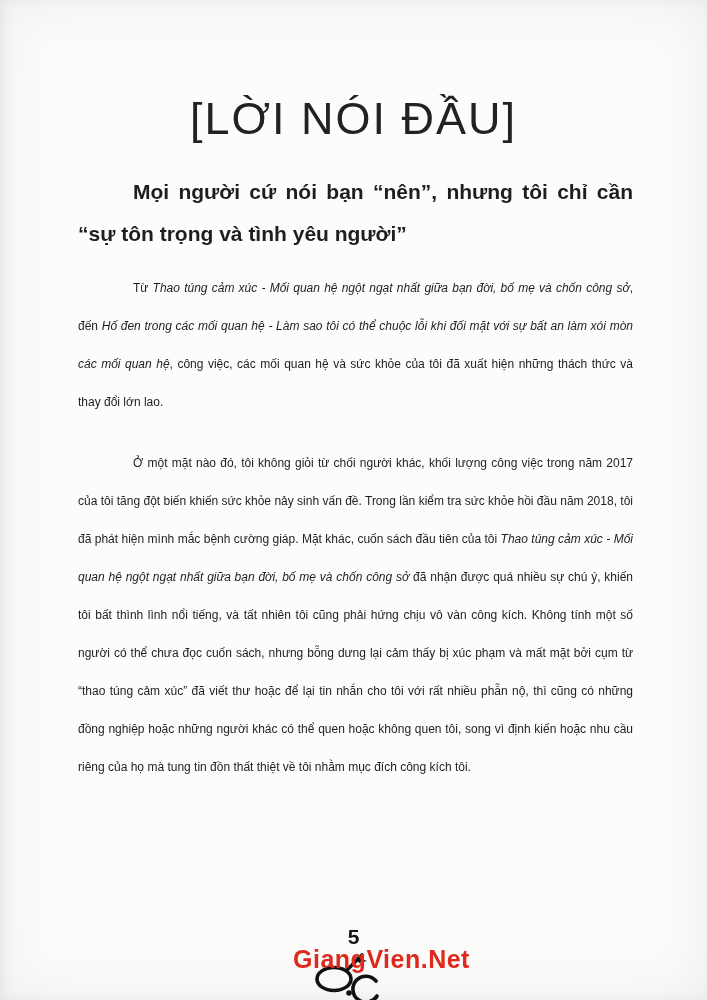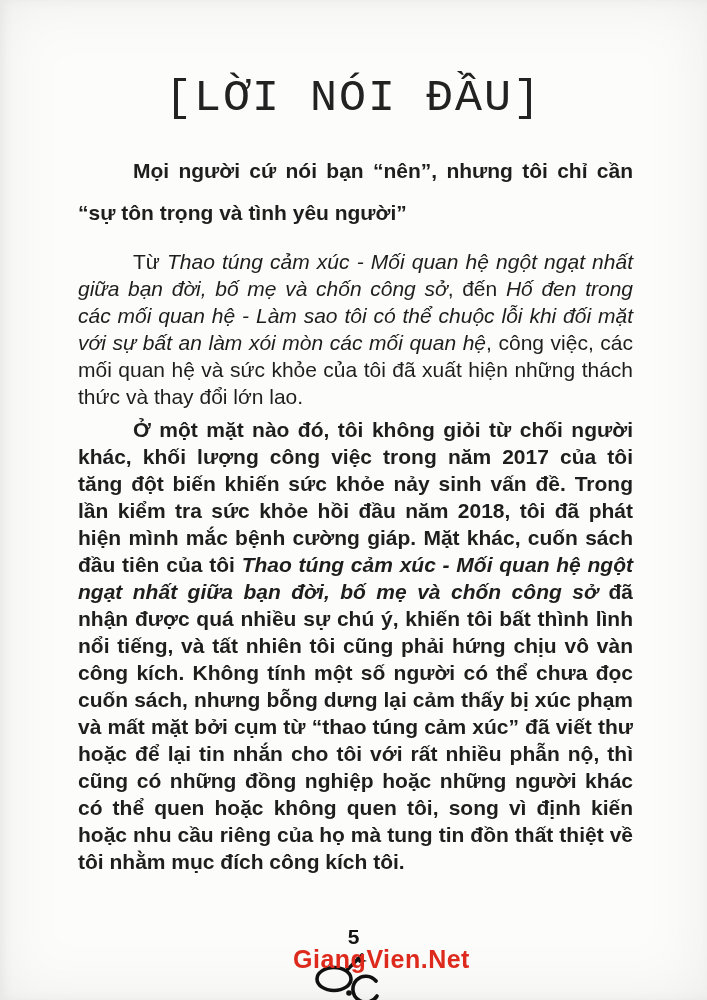--- a/index.html
+++ b/index.html
@@ -8,47 +8,46 @@
     width: 707px;
     height: 1000px;
     background: #fcfcfb;
     box-shadow: inset 0 0 60px rgba(120,120,120,0.12), inset 4px 0 10px rgba(150,150,150,0.10);
     overflow: hidden;
     font-family: "Liberation Sans", sans-serif;
     color: #1e1e1e;
     box-sizing: border-box;
   }
   .title {
-    margin: 12px;
-    padding-top: 61px;
+    margin: 0;
+    padding-top: 93px;
     text-align: center;
     font-size: 45px;
     font-weight: 400;
     letter-spacing: 2px;
     color: #222;
-    font-family: Liberation Mono, monospace;
   }
   .textcol { margin-left: 78px; margin-right: 74px; }
   .lead {
     margin: 26px 0 0 0;
     font-size: 21px;
     font-weight: 700;
     line-height: 42px;
     text-align: justify;
     text-indent: 55px;
   }
   .body-para {
     margin: 0;
-    font-size: 21px;
-    line-height: 27px;
+    font-size: 12px;
+    line-height: 38px;
     text-align: justify;
     text-indent: 55px;
   }
   .body-para.first { margin-top: 14px; }
-  .body-para.second { margin-top: 6px; font-weight: bold; }
+  .body-para.second { margin-top: 23px; }
   .it { font-style: italic; }
   .footer {
     position: absolute;
     left: 0; right: 0; bottom: 0;
     height: 75px;
   }
   .pagenum {
     position: absolute;
     left: 50%;
     transform: translateX(-50%);

